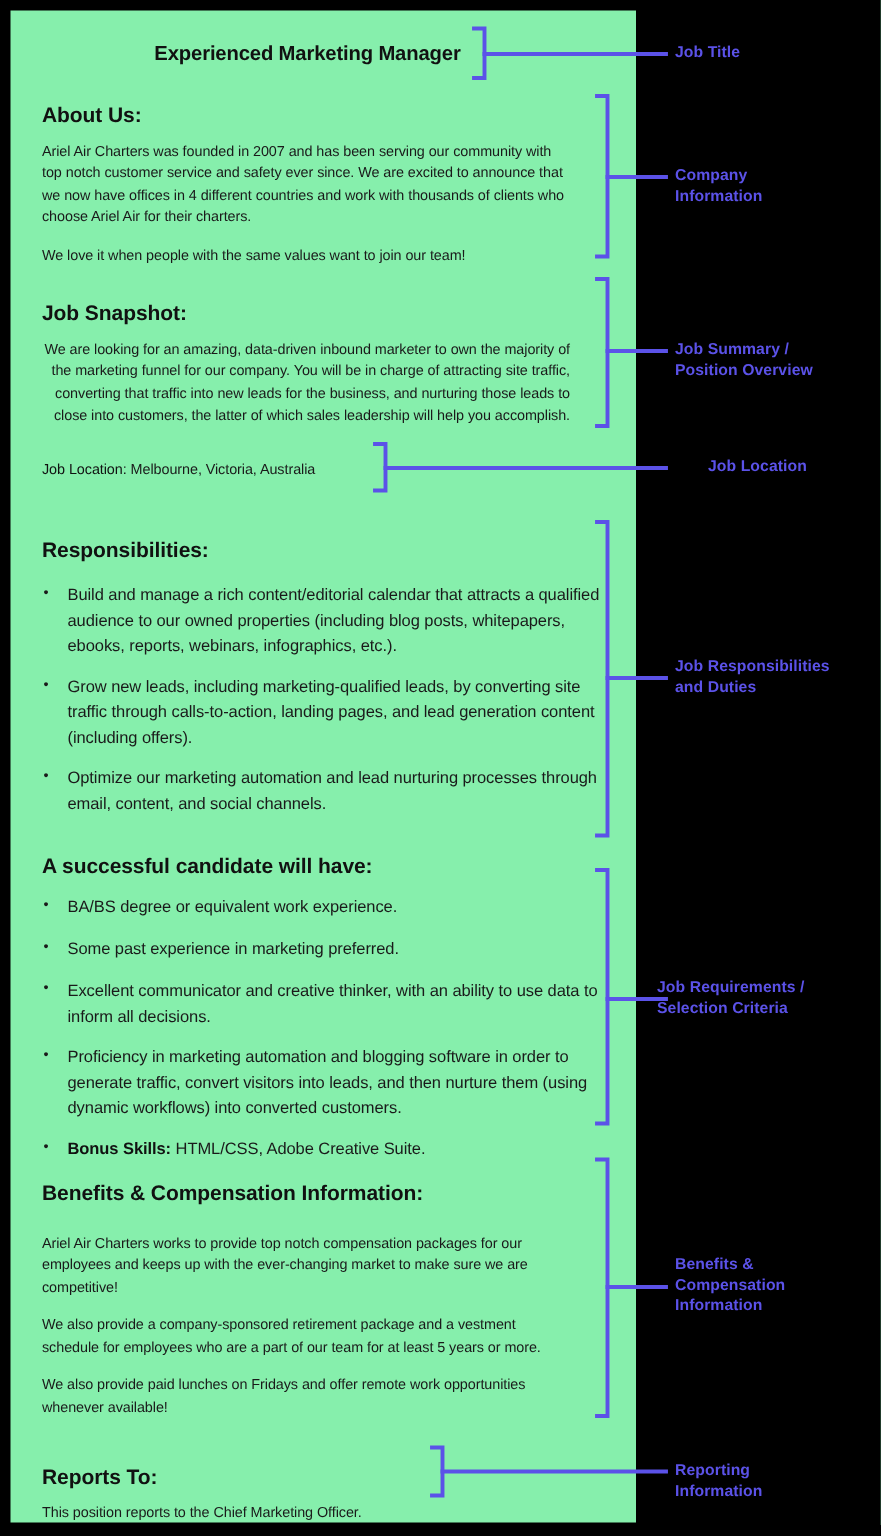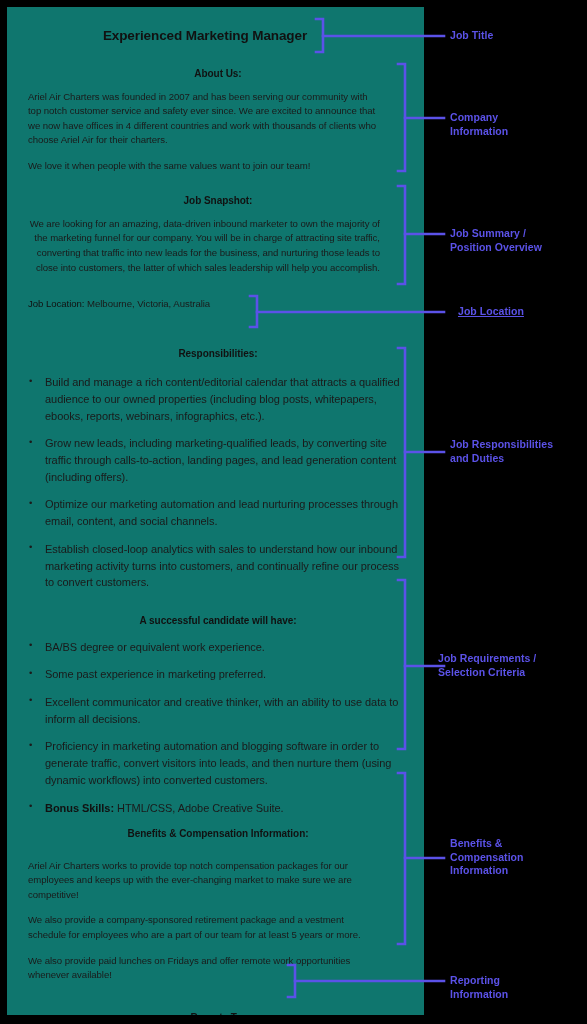--- a/index.html
+++ b/index.html
@@ -15,21 +15,21 @@
     font-family: "Liberation Sans", sans-serif;
   }
 
   
   #doc-card {
     position: absolute;
     left: 7px;
     top: 7px;
     width: 417px;
     height: 1008px;
-    background: #0f766e;
+    background: #86efac;
     box-sizing: border-box;
     overflow: hidden;
   }
 
   .doc-inner {
     padding: 0 16px 0 21px;
     box-sizing: border-box;
   }
 
   
@@ -37,26 +37,25 @@
     text-align: center;
     font-size: 13.5px;
     font-weight: bold;
     color: #111111;
     letter-spacing: -0.1px;
     margin: 21px 0 0 0;
     padding-right: 26px;
   }
 
   .section-heading {
-    font-size: 10px;
+    font-size: 14px;
     font-weight: bold;
     color: #111111;
     letter-spacing: -0.05px;
     line-height: 1.25;
-    text-align: center;
   }
 
   .para {
     font-size: 9.6px;
     font-weight: normal;
     color: #1a1a1a;
     line-height: 1.52;
     letter-spacing: -0.05px;
     max-width: 352px;
   }
@@ -158,21 +157,20 @@
     <section class="blk-location">
       <div class="inline-line"><b>Job Location:</b> <span>Melbourne, Victoria, Australia</span></div>
     </section>
 
     <section class="blk-resp">
       <div class="section-heading">Responsibilities:</div>
       <ul class="bullets">
         <li>Build and manage a rich content/editorial calendar that attracts a qualified audience to our owned properties (including blog posts, whitepapers, ebooks, reports, webinars, infographics, etc.).</li>
         <li>Grow new leads, including marketing-qualified leads, by converting site traffic through calls-to-action, landing pages, and lead generation content (including offers).</li>
         <li>Optimize our marketing automation and lead nurturing processes through email, content, and social channels.</li>
-        <li>Establish closed-loop analytics with sales to understand how our inbound marketing activity turns into customers, and continually refine our process to convert customers.</li>
       </ul>
     </section>
 
     <section class="blk-req">
       <div class="section-heading">A successful candidate will have:</div>
       <ul class="bullets">
         <li><b></b><span>BA/BS degree or equivalent work experience.</span></li>
         <li><b></b><span>Some past experience in marketing preferred.</span></li>
         <li><b></b><span>Excellent communicator and creative thinker, with an ability to use data to inform all decisions.</span></li>
         <li><b></b><span>Proficiency in marketing automation and blogging software in order to generate traffic, convert visitors into leads, and then nurture them (using dynamic workflows) into converted customers.</span></li>
@@ -227,21 +225,21 @@
   </svg>
 
   <div class="annot-label" style="left:450px; top:29px;">Job Title</div>
 
   <div class="annot-label" style="left:450px; top:111px;">Company
 Information</div>
 
   <div class="annot-label" style="left:450px; top:227px;">Job Summary /
 Position Overview</div>
 
-  <div class="annot-label" style="left:458px; top:305px;text-decoration:underline;">Job Location</div>
+  <div class="annot-label" style="left:472px; top:305px;">Job Location</div>
 
   <div class="annot-label" style="left:450px; top:438px;">Job Responsibilities
 and Duties</div>
 
   <div class="annot-label" style="left:438px; top:652px;">Job Requirements /
 Selection Criteria</div>
 
   <div class="annot-label" style="left:450px; top:837px;">Benefits &amp;
 Compensation
 Information</div>

